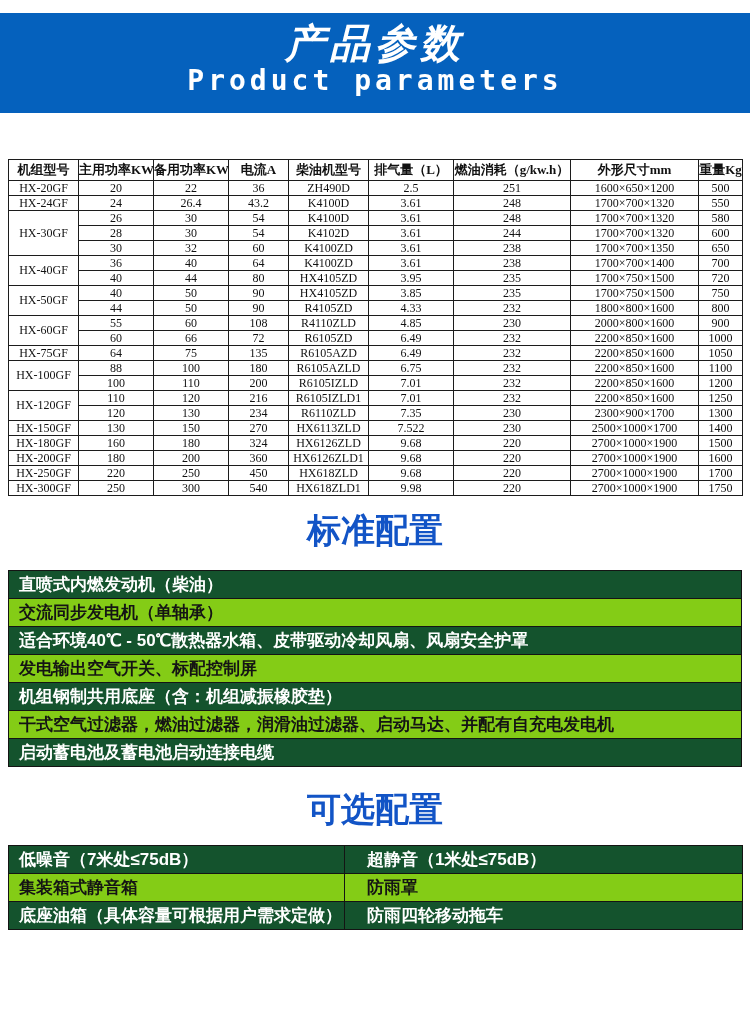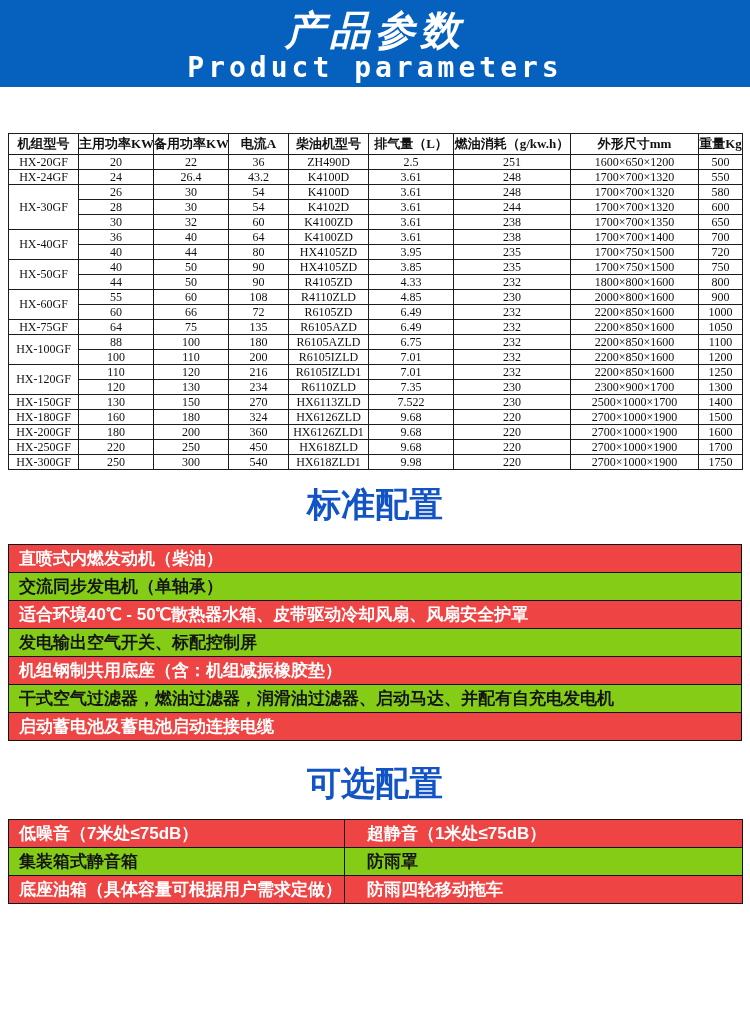--- a/index.html
+++ b/index.html
@@ -3,21 +3,21 @@
 <meta charset="utf-8">
 <style>
   * { margin:0; padding:0; box-sizing:border-box; }
   html,body { background:#ffffff; }
   body {
     width:750px; height:1011px; margin:0 auto; position:relative;
     font-family:"Liberation Sans", sans-serif; overflow:hidden;
   }
   
   .banner {
-    height:87px; background:#0561BD; color:#ffffff;
+    margin-top:13px; height:100px; background:#0561BD; color:#ffffff;
     text-align:center; overflow:hidden;
   }
   .banner-title {
     font-size:40px; font-weight:bold; font-style:italic;
     letter-spacing:5px; line-height:50px; margin-top:5px;
   }
   .banner-subtitle {
     font-family:"DejaVu Sans Mono", monospace;
     font-size:28px; font-weight:bold; letter-spacing:4px; line-height:26px;
   }
@@ -43,21 +43,21 @@
   
   table.config {
     width:734px; margin:18px 8px 0 8px; border-collapse:collapse;
     table-layout:fixed;
   }
   table.config td {
     border:1px solid #141414; height:28px; vertical-align:middle;
     font-size:17px; font-weight:bold; padding-left:10px;
     overflow:hidden; white-space:nowrap;
   }
-  table.config tr.row-blue td { background:#ef4444; color:#ffffff; }
+  table.config tr.row-blue td { background:#14532d; color:#ffffff; }
   table.config tr.row-white td { background:#84cc16; color:#141414; }
   table.config.optional-list { margin-top:14px; }
   table.config.optional-list td.col-right { padding-left:22px; }
 </style>
 </head>
 <body>
 
 <div class="banner">
   <div class="banner-title">产品参数</div>
   <div class="banner-subtitle">Product parameters</div>

